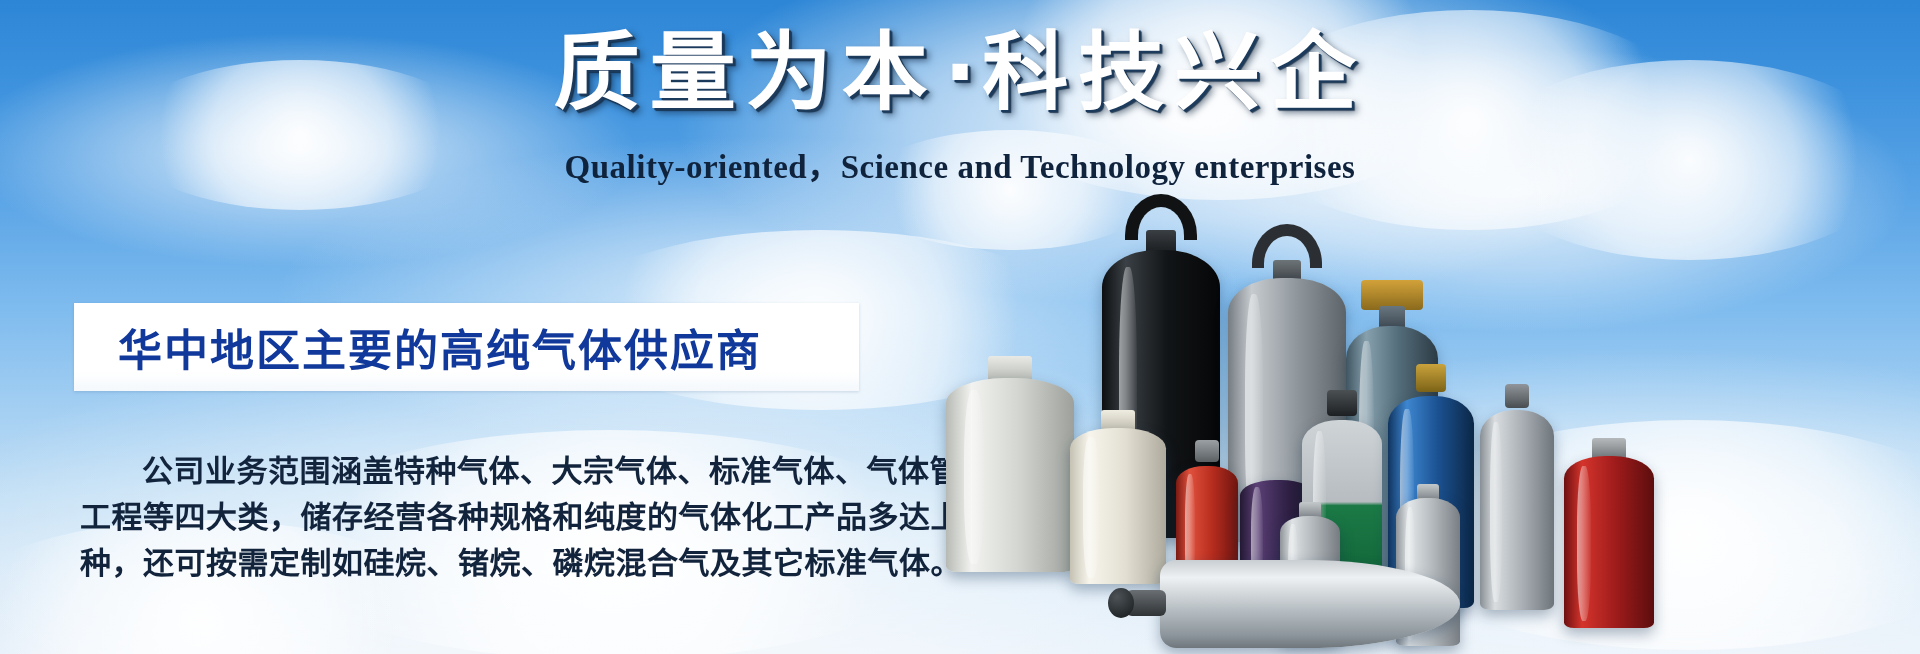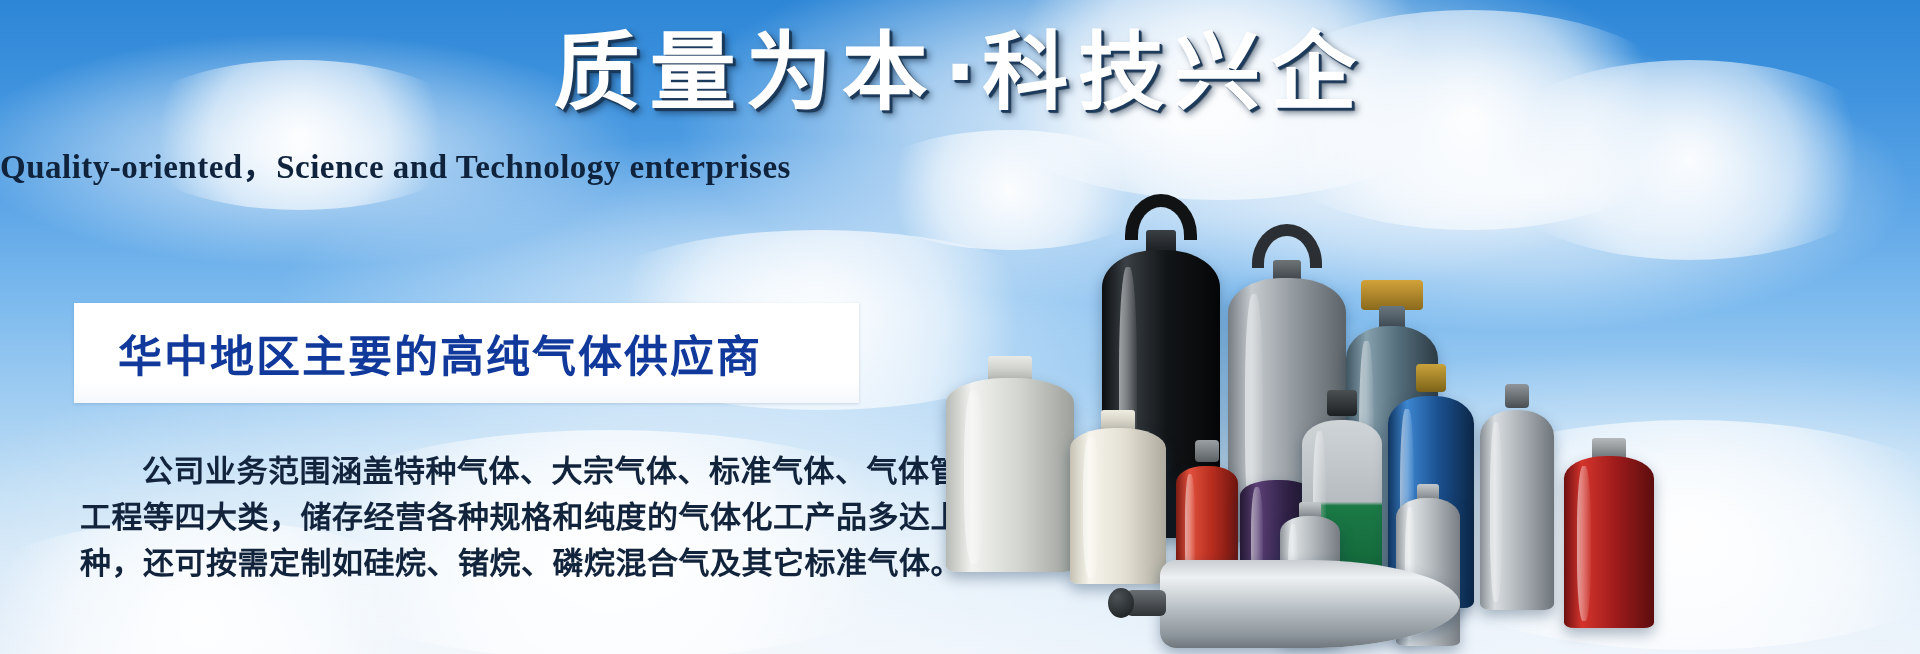--- a/index.html
+++ b/index.html
@@ -67,35 +67,36 @@
       2px 2px 0 #1b3a5c,
       3px 3px 1px rgba(20,45,70,0.85),
       5px 5px 7px rgba(10,30,55,0.55);
   }
   .headline .sep { letter-spacing: 0; padding: 0 6px; }
 
   .subhead {
     position: absolute;
     left: 0; right: 0;
     top: 140px;
+    text-align: center;
     font-family: "Liberation Serif", "DejaVu Serif", serif;
     font-size: 33px;
     font-weight: 700;
     color: #10233d;
     letter-spacing: 0.5px;
     white-space: nowrap;
   }
 
   
   .white-band {
     position: absolute;
     left: 74px;
     top: 303px;
     width: 785px;
-    height: 100px;
+    height: 88px;
     background: linear-gradient(180deg, #ffffff 0%, #ffffff 78%, #f4f8fc 100%);
     display: flex;
     align-items: center;
     box-shadow: 0 1px 3px rgba(30,70,120,0.18);
   }
   .white-band .band-text {
     font-family: "DejaVu Sans", "Liberation Sans", sans-serif;
     font-size: 44px;
     font-weight: 700;
     color: #11399b;

